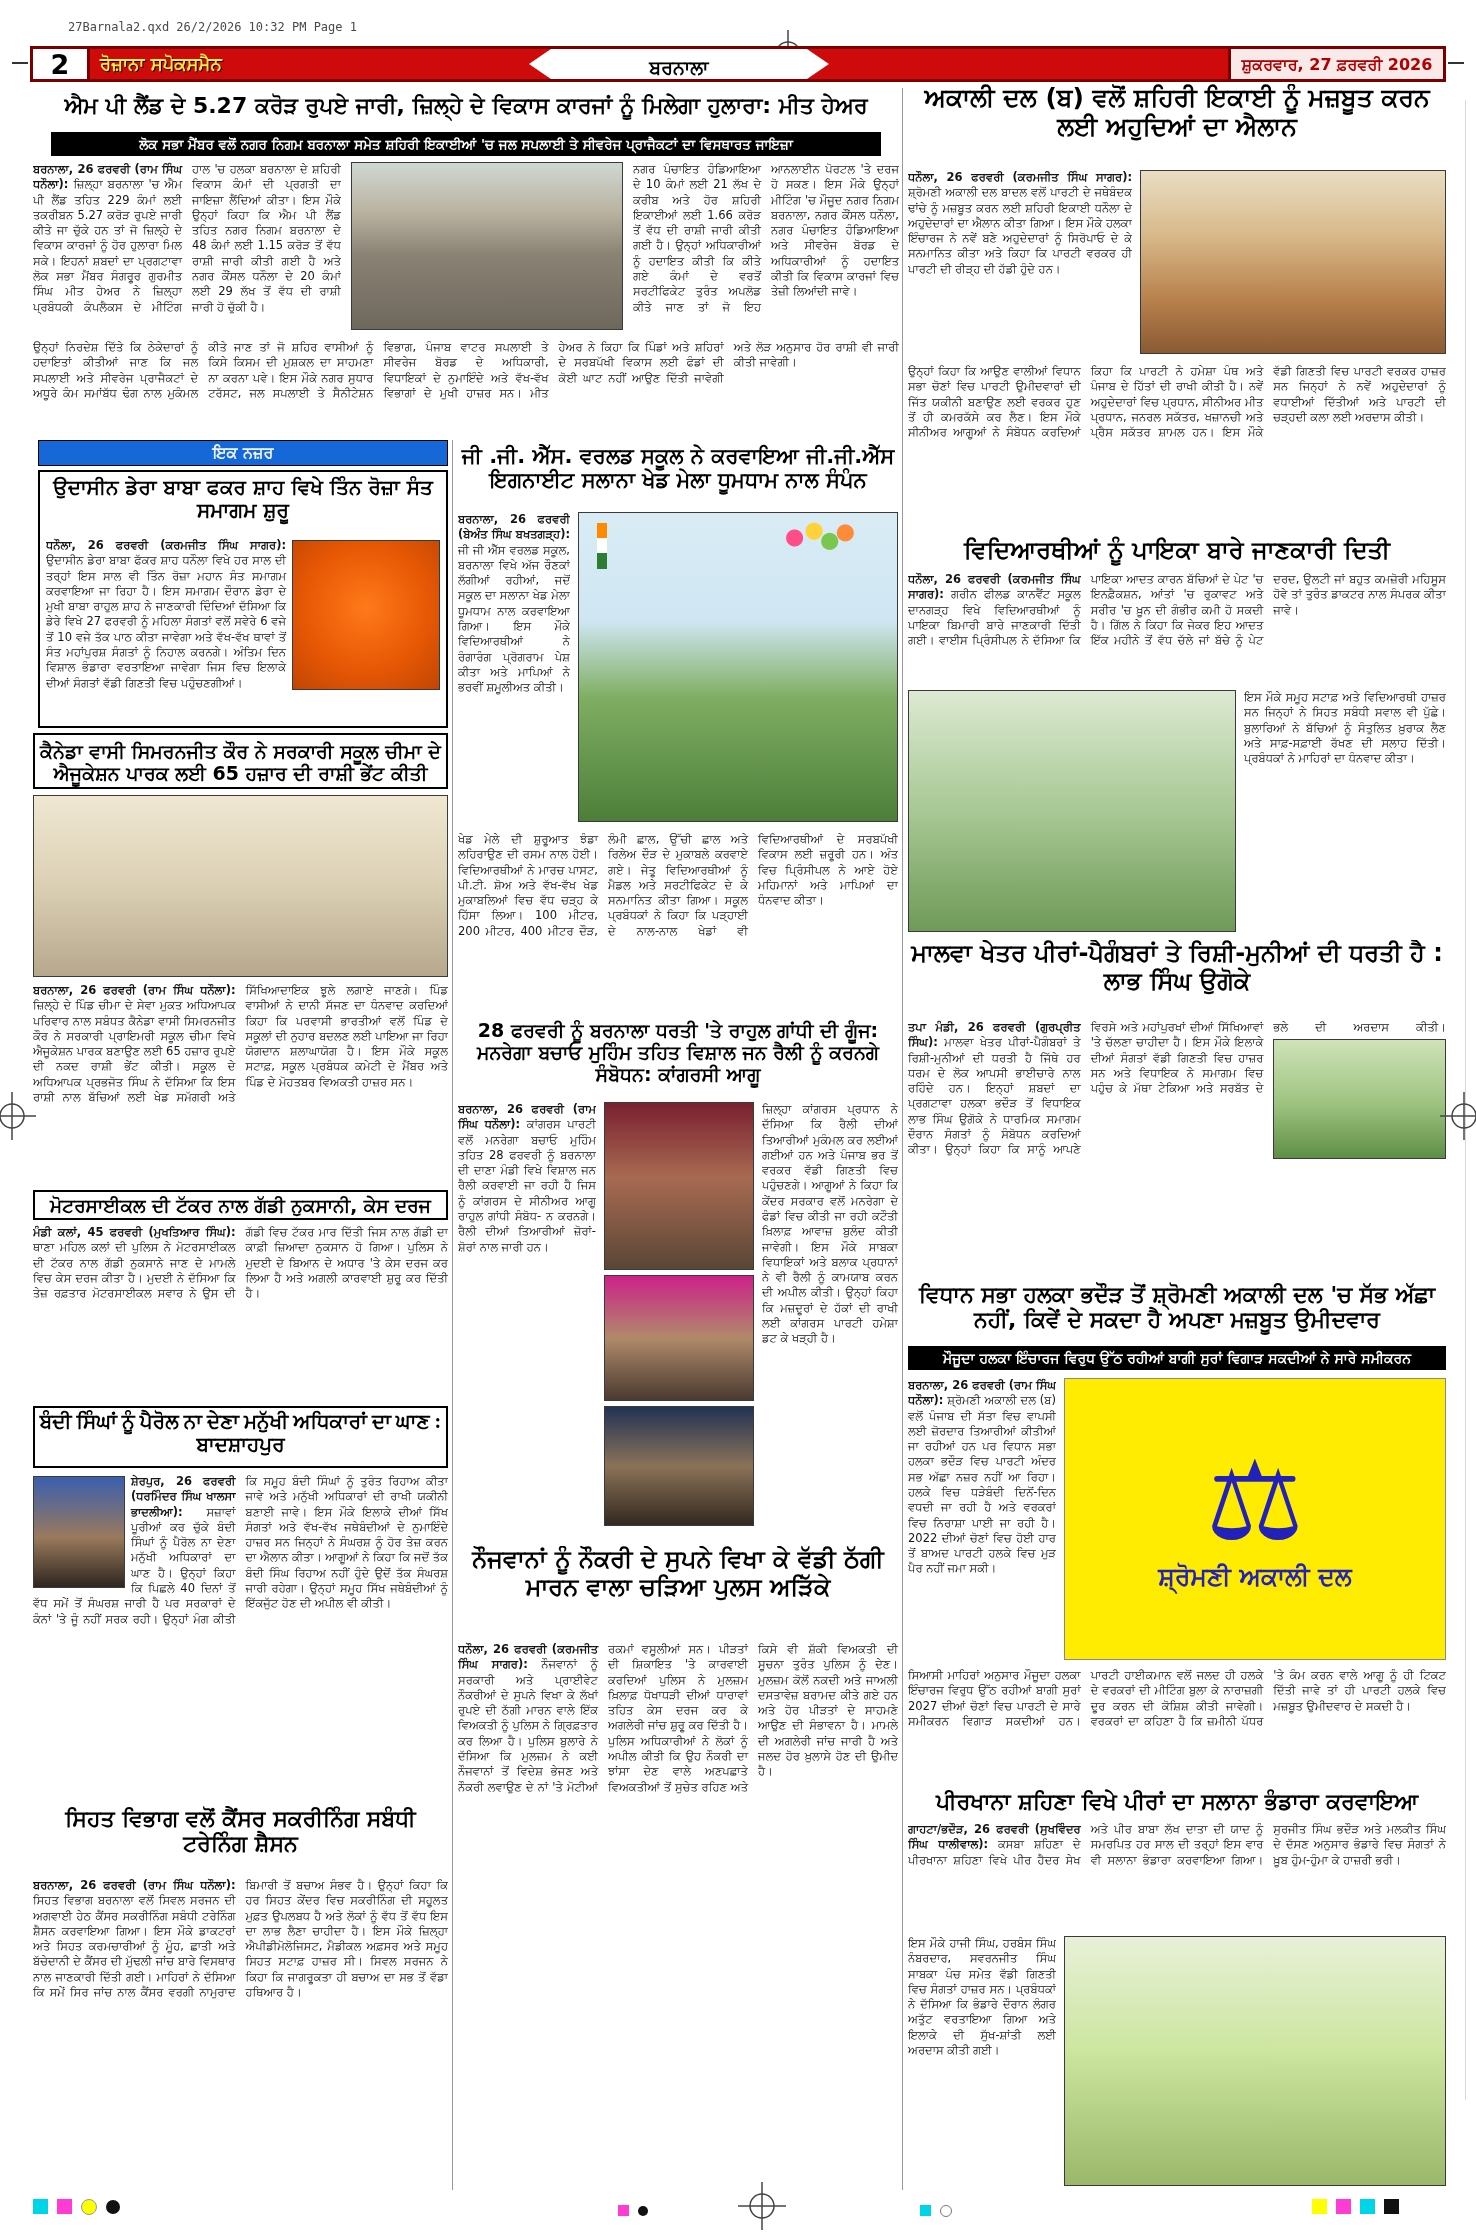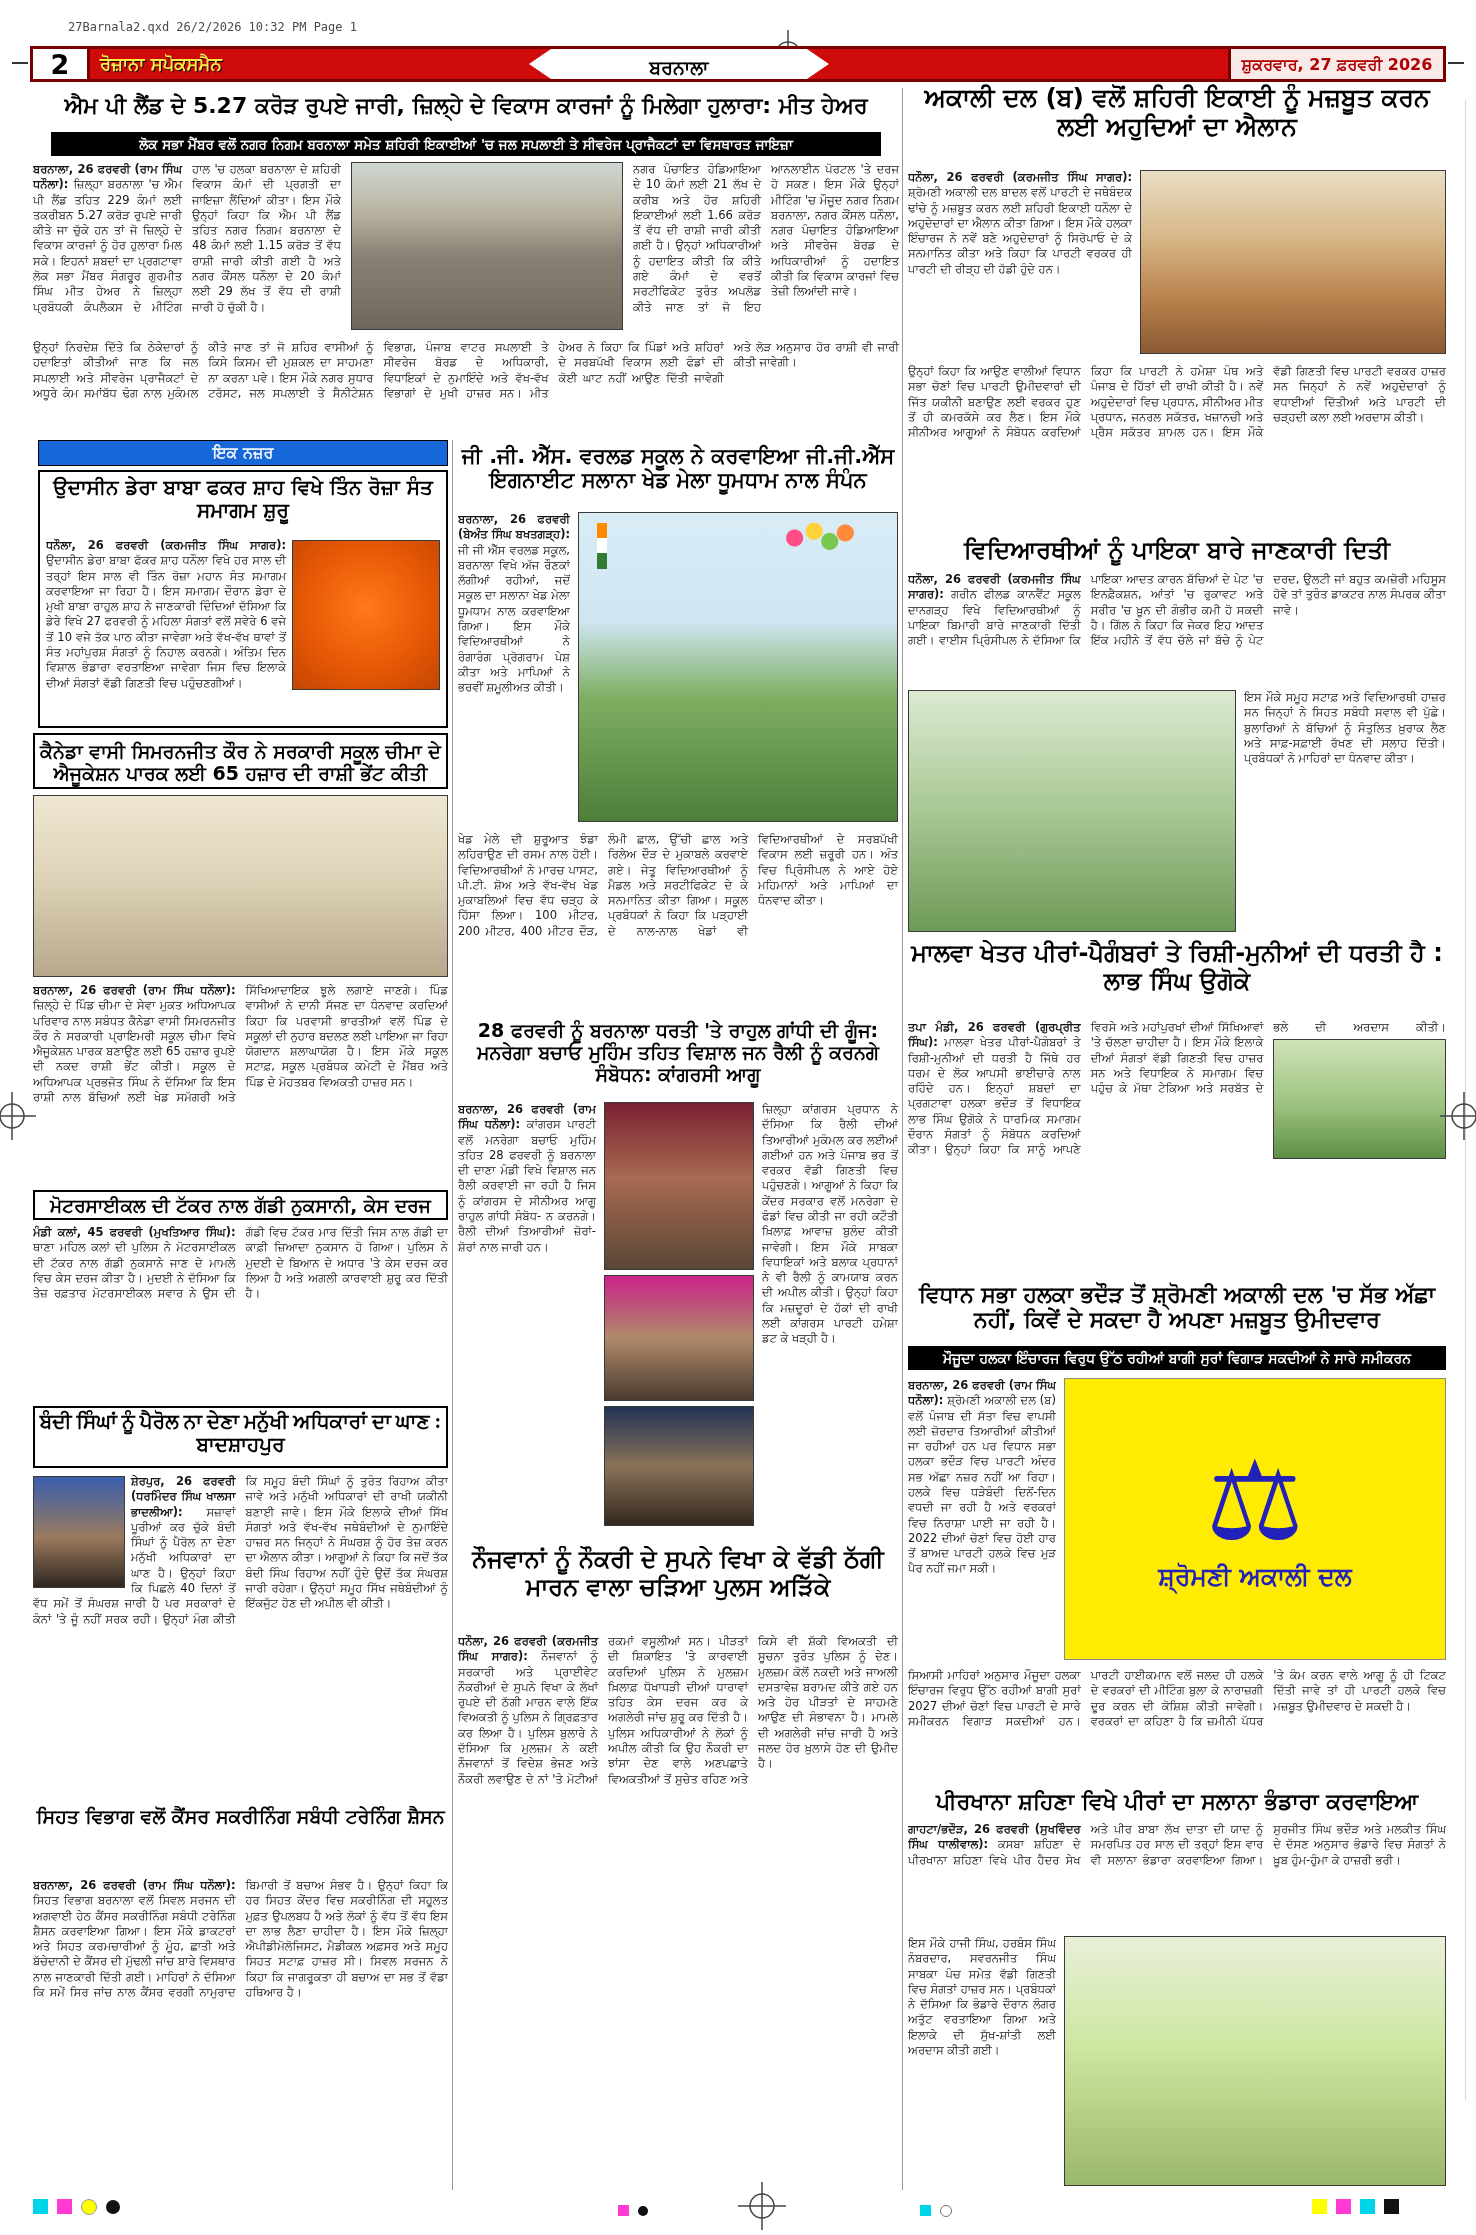--- a/index.html
+++ b/index.html
@@ -126,21 +126,21 @@
   <div class="abs" style="left:33px;top:1406px;width:415px;height:396px;">
     <div class="hl box" style="font-size:20px;height:62px;padding:2px 4px;font-family:Liberation Serif, serif;">ਬੰਦੀ ਸਿੰਘਾਂ ਨੂੰ ਪੈਰੋਲ ਨਾ ਦੇਣਾ ਮਨੁੱਖੀ ਅਧਿਕਾਰਾਂ ਦਾ ਘਾਣ : ਬਾਦਸ਼ਾਹਪੁਰ</div>
     <div class="body-text" style="margin-top:6px;height:318px;column-count:2;column-gap:10px;">
       <span class="photo ph-portrait4" style="float:left;width:92px;height:112px;margin:2px 6px 4px 0;"></span>
       <b class="byline">ਸ਼ੇਰਪੁਰ, 26 ਫਰਵਰੀ (ਧਰਮਿੰਦਰ ਸਿੰਘ ਖਾਲਸਾ ਭਾਦਲੀਆ):</b>
       <span>ਸਜ਼ਾਵਾਂ ਪੂਰੀਆਂ ਕਰ ਚੁੱਕੇ ਬੰਦੀ ਸਿੰਘਾਂ ਨੂੰ ਪੈਰੋਲ ਨਾ ਦੇਣਾ ਮਨੁੱਖੀ ਅਧਿਕਾਰਾਂ ਦਾ ਘਾਣ ਹੈ। ਉਨ੍ਹਾਂ ਕਿਹਾ ਕਿ ਪਿਛਲੇ 40 ਦਿਨਾਂ ਤੋਂ ਵੱਧ ਸਮੇਂ ਤੋਂ ਸੰਘਰਸ਼ ਜਾਰੀ ਹੈ ਪਰ ਸਰਕਾਰਾਂ ਦੇ ਕੰਨਾਂ 'ਤੇ ਜੂੰ ਨਹੀਂ ਸਰਕ ਰਹੀ। ਉਨ੍ਹਾਂ ਮੰਗ ਕੀਤੀ ਕਿ ਸਮੂਹ ਬੰਦੀ ਸਿੰਘਾਂ ਨੂੰ ਤੁਰੰਤ ਰਿਹਾਅ ਕੀਤਾ ਜਾਵੇ ਅਤੇ ਮਨੁੱਖੀ ਅਧਿਕਾਰਾਂ ਦੀ ਰਾਖੀ ਯਕੀਨੀ ਬਣਾਈ ਜਾਵੇ। ਇਸ ਮੌਕੇ ਇਲਾਕੇ ਦੀਆਂ ਸਿੱਖ ਸੰਗਤਾਂ ਅਤੇ ਵੱਖ-ਵੱਖ ਜਥੇਬੰਦੀਆਂ ਦੇ ਨੁਮਾਇੰਦੇ ਹਾਜ਼ਰ ਸਨ ਜਿਨ੍ਹਾਂ ਨੇ ਸੰਘਰਸ਼ ਨੂੰ ਹੋਰ ਤੇਜ਼ ਕਰਨ ਦਾ ਐਲਾਨ ਕੀਤਾ। ਆਗੂਆਂ ਨੇ ਕਿਹਾ ਕਿ ਜਦੋਂ ਤੱਕ ਬੰਦੀ ਸਿੰਘ ਰਿਹਾਅ ਨਹੀਂ ਹੁੰਦੇ ਉਦੋਂ ਤੱਕ ਸੰਘਰਸ਼ ਜਾਰੀ ਰਹੇਗਾ। ਉਨ੍ਹਾਂ ਸਮੂਹ ਸਿੱਖ ਜਥੇਬੰਦੀਆਂ ਨੂੰ ਇੱਕਜੁੱਟ ਹੋਣ ਦੀ ਅਪੀਲ ਵੀ ਕੀਤੀ।</span>
     </div>
   </div>
 
   <div class="abs" style="left:33px;top:1806px;width:415px;height:384px;">
-    <div class="hl" style="font-size:19px;height:66px;">ਸਿਹਤ ਵਿਭਾਗ ਵਲੋਂ ਕੈਂਸਰ ਸਕਰੀਨਿੰਗ ਸਬੰਧੀ ਟਰੇਨਿੰਗ ਸ਼ੈਸਨ</div>
+    <div class="hl" style="font-size:22px;height:66px;">ਸਿਹਤ ਵਿਭਾਗ ਵਲੋਂ ਕੈਂਸਰ ਸਕਰੀਨਿੰਗ ਸਬੰਧੀ ਟਰੇਨਿੰਗ ਸ਼ੈਸਨ</div>
     <div class="cols-2 body-text" style="margin-top:6px;height:308px;">
       <b class="byline">ਬਰਨਾਲਾ, 26 ਫਰਵਰੀ (ਰਾਮ ਸਿੰਘ ਧਨੌਲਾ):</b>
       <span>ਸਿਹਤ ਵਿਭਾਗ ਬਰਨਾਲਾ ਵਲੋਂ ਸਿਵਲ ਸਰਜਨ ਦੀ ਅਗਵਾਈ ਹੇਠ ਕੈਂਸਰ ਸਕਰੀਨਿੰਗ ਸਬੰਧੀ ਟਰੇਨਿੰਗ ਸ਼ੈਸਨ ਕਰਵਾਇਆ ਗਿਆ। ਇਸ ਮੌਕੇ ਡਾਕਟਰਾਂ ਅਤੇ ਸਿਹਤ ਕਰਮਚਾਰੀਆਂ ਨੂੰ ਮੂੰਹ, ਛਾਤੀ ਅਤੇ ਬੱਚੇਦਾਨੀ ਦੇ ਕੈਂਸਰ ਦੀ ਮੁੱਢਲੀ ਜਾਂਚ ਬਾਰੇ ਵਿਸਥਾਰ ਨਾਲ ਜਾਣਕਾਰੀ ਦਿੱਤੀ ਗਈ। ਮਾਹਿਰਾਂ ਨੇ ਦੱਸਿਆ ਕਿ ਸਮੇਂ ਸਿਰ ਜਾਂਚ ਨਾਲ ਕੈਂਸਰ ਵਰਗੀ ਨਾਮੁਰਾਦ ਬਿਮਾਰੀ ਤੋਂ ਬਚਾਅ ਸੰਭਵ ਹੈ। ਉਨ੍ਹਾਂ ਕਿਹਾ ਕਿ ਹਰ ਸਿਹਤ ਕੇਂਦਰ ਵਿਚ ਸਕਰੀਨਿੰਗ ਦੀ ਸਹੂਲਤ ਮੁਫ਼ਤ ਉਪਲਬਧ ਹੈ ਅਤੇ ਲੋਕਾਂ ਨੂੰ ਵੱਧ ਤੋਂ ਵੱਧ ਇਸ ਦਾ ਲਾਭ ਲੈਣਾ ਚਾਹੀਦਾ ਹੈ। ਇਸ ਮੌਕੇ ਜ਼ਿਲ੍ਹਾ ਐਪੀਡੀਮੋਲੋਜਿਸਟ, ਮੈਡੀਕਲ ਅਫ਼ਸਰ ਅਤੇ ਸਮੂਹ ਸਿਹਤ ਸਟਾਫ਼ ਹਾਜ਼ਰ ਸੀ। ਸਿਵਲ ਸਰਜਨ ਨੇ ਕਿਹਾ ਕਿ ਜਾਗਰੂਕਤਾ ਹੀ ਬਚਾਅ ਦਾ ਸਭ ਤੋਂ ਵੱਡਾ ਹਥਿਆਰ ਹੈ।</span>
     </div>
   </div>
 
   <div class="abs" style="left:458px;top:444px;width:440px;height:572px;">
     <div class="hl" style="font-size:21px;height:62px;">ਜੀ .ਜੀ. ਐੱਸ. ਵਰਲਡ ਸਕੂਲ ਨੇ ਕਰਵਾਇਆ ਜੀ.ਜੀ.ਐੱਸ ਇਗਨਾਈਟ ਸਲਾਨਾ ਖੇਡ ਮੇਲਾ ਧੂਮਧਾਮ ਨਾਲ ਸੰਪੰਨ</div>
     <div style="display:flex;gap:8px;margin-top:6px;height:312px;">
       <div class="body-text" style="width:112px;height:312px;">
@@ -169,21 +169,21 @@
       </div>
       <div class="body-text" style="flex:1;height:430px;">
         <span>ਜ਼ਿਲ੍ਹਾ ਕਾਂਗਰਸ ਪ੍ਰਧਾਨ ਨੇ ਦੱਸਿਆ ਕਿ ਰੈਲੀ ਦੀਆਂ ਤਿਆਰੀਆਂ ਮੁਕੰਮਲ ਕਰ ਲਈਆਂ ਗਈਆਂ ਹਨ ਅਤੇ ਪੰਜਾਬ ਭਰ ਤੋਂ ਵਰਕਰ ਵੱਡੀ ਗਿਣਤੀ ਵਿਚ ਪਹੁੰਚਣਗੇ।</span>
         <span>ਆਗੂਆਂ ਨੇ ਕਿਹਾ ਕਿ ਕੇਂਦਰ ਸਰਕਾਰ ਵਲੋਂ ਮਨਰੇਗਾ ਦੇ ਫੰਡਾਂ ਵਿਚ ਕੀਤੀ ਜਾ ਰਹੀ ਕਟੌਤੀ ਖ਼ਿਲਾਫ਼ ਆਵਾਜ਼ ਬੁਲੰਦ ਕੀਤੀ ਜਾਵੇਗੀ। ਇਸ ਮੌਕੇ ਸਾਬਕਾ ਵਿਧਾਇਕਾਂ ਅਤੇ ਬਲਾਕ ਪ੍ਰਧਾਨਾਂ ਨੇ ਵੀ ਰੈਲੀ ਨੂੰ ਕਾਮਯਾਬ ਕਰਨ ਦੀ ਅਪੀਲ ਕੀਤੀ। ਉਨ੍ਹਾਂ ਕਿਹਾ ਕਿ ਮਜ਼ਦੂਰਾਂ ਦੇ ਹੱਕਾਂ ਦੀ ਰਾਖੀ ਲਈ ਕਾਂਗਰਸ ਪਾਰਟੀ ਹਮੇਸ਼ਾ ਡਟ ਕੇ ਖੜ੍ਹੀ ਹੈ।</span>
       </div>
     </div>
   </div>
 
   <div class="abs" style="left:458px;top:1546px;width:440px;height:644px;">
     <div class="hl" style="font-size:24px;height:88px;">ਨੌਜਵਾਨਾਂ ਨੂੰ ਨੌਕਰੀ ਦੇ ਸੁਪਨੇ ਵਿਖਾ ਕੇ ਵੱਡੀ ਠੱਗੀ ਮਾਰਨ ਵਾਲਾ ਚੜਿਆ ਪੁਲਸ ਅੜਿੱਕੇ</div>
-    <div class="cols-3 body-text" style="height:540px;">
+    <div class="cols-3 body-text" style="margin-top:8px;height:540px;">
       <b class="byline">ਧਨੌਲਾ, 26 ਫਰਵਰੀ (ਕਰਮਜੀਤ ਸਿੰਘ ਸਾਗਰ):</b>
       <span>ਨੌਜਵਾਨਾਂ ਨੂੰ ਸਰਕਾਰੀ ਅਤੇ ਪ੍ਰਾਈਵੇਟ ਨੌਕਰੀਆਂ ਦੇ ਸੁਪਨੇ ਵਿਖਾ ਕੇ ਲੱਖਾਂ ਰੁਪਏ ਦੀ ਠੱਗੀ ਮਾਰਨ ਵਾਲੇ ਇੱਕ ਵਿਅਕਤੀ ਨੂੰ ਪੁਲਿਸ ਨੇ ਗ੍ਰਿਫ਼ਤਾਰ ਕਰ ਲਿਆ ਹੈ। ਪੁਲਿਸ ਬੁਲਾਰੇ ਨੇ ਦੱਸਿਆ ਕਿ ਮੁਲਜ਼ਮ ਨੇ ਕਈ ਨੌਜਵਾਨਾਂ ਤੋਂ ਵਿਦੇਸ਼ ਭੇਜਣ ਅਤੇ ਨੌਕਰੀ ਲਵਾਉਣ ਦੇ ਨਾਂ 'ਤੇ ਮੋਟੀਆਂ ਰਕਮਾਂ ਵਸੂਲੀਆਂ ਸਨ। ਪੀੜਤਾਂ ਦੀ ਸ਼ਿਕਾਇਤ 'ਤੇ ਕਾਰਵਾਈ ਕਰਦਿਆਂ ਪੁਲਿਸ ਨੇ ਮੁਲਜ਼ਮ ਖ਼ਿਲਾਫ਼ ਧੋਖਾਧੜੀ ਦੀਆਂ ਧਾਰਾਵਾਂ ਤਹਿਤ ਕੇਸ ਦਰਜ ਕਰ ਕੇ ਅਗਲੇਰੀ ਜਾਂਚ ਸ਼ੁਰੂ ਕਰ ਦਿੱਤੀ ਹੈ। ਪੁਲਿਸ ਅਧਿਕਾਰੀਆਂ ਨੇ ਲੋਕਾਂ ਨੂੰ ਅਪੀਲ ਕੀਤੀ ਕਿ ਉਹ ਨੌਕਰੀ ਦਾ ਝਾਂਸਾ ਦੇਣ ਵਾਲੇ ਅਣਪਛਾਤੇ ਵਿਅਕਤੀਆਂ ਤੋਂ ਸੁਚੇਤ ਰਹਿਣ ਅਤੇ ਕਿਸੇ ਵੀ ਸ਼ੱਕੀ ਵਿਅਕਤੀ ਦੀ ਸੂਚਨਾ ਤੁਰੰਤ ਪੁਲਿਸ ਨੂੰ ਦੇਣ। ਮੁਲਜ਼ਮ ਕੋਲੋਂ ਨਕਦੀ ਅਤੇ ਜਾਅਲੀ ਦਸਤਾਵੇਜ਼ ਬਰਾਮਦ ਕੀਤੇ ਗਏ ਹਨ ਅਤੇ ਹੋਰ ਪੀੜਤਾਂ ਦੇ ਸਾਹਮਣੇ ਆਉਣ ਦੀ ਸੰਭਾਵਨਾ ਹੈ। ਮਾਮਲੇ ਦੀ ਅਗਲੇਰੀ ਜਾਂਚ ਜਾਰੀ ਹੈ ਅਤੇ ਜਲਦ ਹੋਰ ਖ਼ੁਲਾਸੇ ਹੋਣ ਦੀ ਉਮੀਦ ਹੈ।</span>
     </div>
   </div>
 
   <div class="abs" style="left:908px;top:532px;width:538px;height:410px;">
     <div class="hl" style="font-size:24px;height:36px;white-space:nowrap;line-height:36px;">ਵਿਦਿਆਰਥੀਆਂ ਨੂੰ ਪਾਇਕਾ ਬਾਰੇ ਜਾਣਕਾਰੀ ਦਿਤੀ</div>
     <div class="cols-3 body-text" style="margin-top:4px;height:112px;">
       <b class="byline">ਧਨੌਲਾ, 26 ਫਰਵਰੀ (ਕਰਮਜੀਤ ਸਿੰਘ ਸਾਗਰ):</b>
       <span>ਗਰੀਨ ਫੀਲਡ ਕਾਨਵੈਂਟ ਸਕੂਲ ਦਾਨਗੜ੍ਹ ਵਿਖੇ ਵਿਦਿਆਰਥੀਆਂ ਨੂੰ ਪਾਇਕਾ ਬਿਮਾਰੀ ਬਾਰੇ ਜਾਣਕਾਰੀ ਦਿੱਤੀ ਗਈ। ਵਾਈਸ ਪ੍ਰਿੰਸੀਪਲ ਨੇ ਦੱਸਿਆ ਕਿ ਪਾਇਕਾ ਆਦਤ ਕਾਰਨ ਬੱਚਿਆਂ ਦੇ ਪੇਟ 'ਚ ਇਨਫ਼ੈਕਸ਼ਨ, ਆਂਤਾਂ 'ਚ ਰੁਕਾਵਟ ਅਤੇ ਸਰੀਰ 'ਚ ਖ਼ੂਨ ਦੀ ਗੰਭੀਰ ਕਮੀ ਹੋ ਸਕਦੀ ਹੈ। ਗਿੱਲ ਨੇ ਕਿਹਾ ਕਿ ਜੇਕਰ ਇਹ ਆਦਤ ਇੱਕ ਮਹੀਨੇ ਤੋਂ ਵੱਧ ਚੱਲੇ ਜਾਂ ਬੱਚੇ ਨੂੰ ਪੇਟ ਦਰਦ, ਉਲਟੀ ਜਾਂ ਬਹੁਤ ਕਮਜ਼ੋਰੀ ਮਹਿਸੂਸ ਹੋਵੇ ਤਾਂ ਤੁਰੰਤ ਡਾਕਟਰ ਨਾਲ ਸੰਪਰਕ ਕੀਤਾ ਜਾਵੇ।</span>

